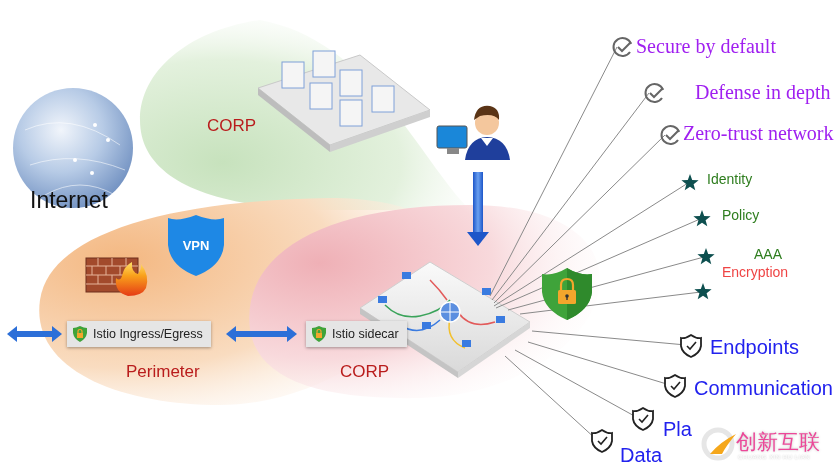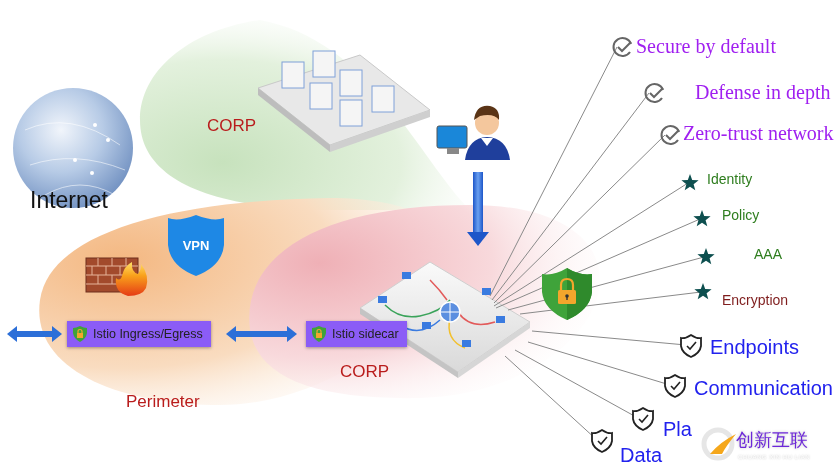--- a/index.html
+++ b/index.html
@@ -1,27 +1,27 @@
 <!DOCTYPE html>
 <html><head>
 <meta charset="utf-8">
 <style>
   html, body { margin:0; padding:0; }
   body { width:834px; height:472px; position:relative; overflow:hidden; background:#ffffff; font-family:"Liberation Sans", sans-serif; }
   #stage { position:absolute; left:0; top:0; width:834px; height:472px; }
   .lbl { position:absolute; white-space:nowrap; font-family:"Liberation Sans", sans-serif; }
   .zone-label { font-size:17px; color:#b91c1c; }
   .internet-label { font-size:23px; color:#111; }
-  .tag-box { position:absolute; height:26px; background:#8b5cf6; box-shadow:0 1px 3px rgba(0,0,0,0.35); display:flex; align-items:center; padding:0 8px 0 6px; font-size:12.5px; color:#222; }
+  .tag-box { position:absolute; height:26px; background:#e5e5e5; box-shadow:0 1px 3px rgba(0,0,0,0.35); display:flex; align-items:center; padding:0 8px 0 6px; font-size:12.5px; color:#222; }
   .tag-box svg { margin-right:6px; }
   .principle { font-size:20px;font-family:Liberation Serif, serif; }
   .feat { font-size:14px; }
   .scope { font-size:20px; }
   .watermark { position:absolute; left:698px; top:420px; width:136px; height:52px; }
-  .wm-text { position:absolute; left:736px; top:428px; font-size:18px; color:#6d28d9; text-shadow:0 0 3px rgba(0,0,0,0.25); font-family:"DejaVu Sans", sans-serif; }
+  .wm-text { position:absolute; left:736px; top:428px; font-size:21px; color:#ec4899; text-shadow:0 0 3px rgba(0,0,0,0.25); font-family:"DejaVu Sans", sans-serif; }
   .wm-sub { position:absolute; left:738px; top:454px; font-size:6px; color:#ffffff; letter-spacing:0.5px; text-shadow:0 0 2px rgba(0,0,0,0.3); }
 </style>
 </head>
 <body>
 
 <svg id="stage" width="834" height="472" viewBox="0 0 834 472" xmlns="http://www.w3.org/2000/svg">
   <defs>
     <radialGradient id="gCorp" cx="0.25" cy="0.75" r="0.9">
       <stop offset="0" stop-color="#c7e2bd"></stop>
       <stop offset="0.6" stop-color="#e3f1dd"></stop>
@@ -205,21 +205,21 @@
       </g>
       <g>
         <path d="M602,430 Q608,434 612,433 L612,441 Q611,448 602,452 Q593,448 592,441 L592,433 Q596,434 602,430 Z" stroke="#222" stroke-width="1.8" fill="#fff"></path>
         <path d="M598,441 L601,444 L607,437" stroke="#222" stroke-width="1.6" fill="none"></path>
       </g>
     </g>
 </svg>
 
 <div class="lbl internet-label" style="left:30px;top:187px;">Internet</div>
 <div class="lbl zone-label" style="left:207px;top:116px;">CORP</div>
-<div class="lbl zone-label" style="left:126px;top:362px;margin-top:30px;">Perimeter</div>
+<div class="lbl zone-label" style="left:126px;top:362px;">Perimeter</div>
 <div class="lbl zone-label" style="left:340px;top:362px;">CORP</div>
 
 <div class="tag-box" style="left:67px;top:321px;">
   <svg width="14" height="16" viewBox="0 0 14 16">
     <path d="M7,0 Q11,2 14,2 L14,7 Q13,13 7,16 Q1,13 0,7 L0,2 Q3,2 7,0 Z" fill="#3fa33a"></path>
     <rect x="4" y="7" width="6" height="5" fill="#f3a62c"></rect>
     <path d="M5,7 V5.5 Q5,3.5 7,3.5 Q9,3.5 9,5.5 V7" stroke="#f3a62c" stroke-width="1.2" fill="none"></path>
   </svg>
   <span>Istio Ingress/Egress</span>
 </div>
@@ -232,21 +232,21 @@
   <span>Istio sidecar</span>
 </div>
 
 <div class="lbl principle" style="left:636px;top:35px;color:#a020f0;">Secure by default</div>
 <div class="lbl principle" style="left:667px;top:81px;color:#a020f0;margin-left:28px;">Defense in depth</div>
 <div class="lbl principle" style="left:683px;top:122px;color:#a020f0;text-align:right;">Zero-trust network</div>
 
 <div class="lbl feat" style="left:707px;top:171px;color:#2e7d1e;">Identity</div>
 <div class="lbl feat" style="left:722px;top:207px;color:#2e7d1e;text-align:right;">Policy</div>
 <div class="lbl feat" style="left:725px;top:246px;color:#2e7d1e;margin-left:29px;">AAA</div>
-<div class="lbl feat" style="left:722px;top:292px;color:#7f1d1d;">Encryption</div>
+<div class="lbl feat" style="left:722px;top:264px;color:#ef4444;">Encryption</div>
 
 <div class="lbl scope" style="left:710px;top:336px;color:#2222ee;">Endpoints</div>
 <div class="lbl scope" style="left:694px;top:377px;color:#2222ee;">Communication</div>
 <div class="lbl scope" style="left:663px;top:418px;color:#2222ee;text-align:right;">Pla</div>
 <div class="lbl scope" style="left:620px;top:444px;color:#2222ee;">Data</div>
 
 <svg class="watermark" viewBox="0 0 136 52">
   <ellipse cx="68" cy="26" rx="66" ry="24" fill="#ffffff" fill-opacity="0.6"></ellipse>
   <circle cx="20" cy="24" r="14" fill="none" stroke="#e6e6e6" stroke-width="5"></circle>
   <path d="M12,34 Q22,22 38,14 Q28,26 24,34 Z" fill="#f5a71b"></path>

